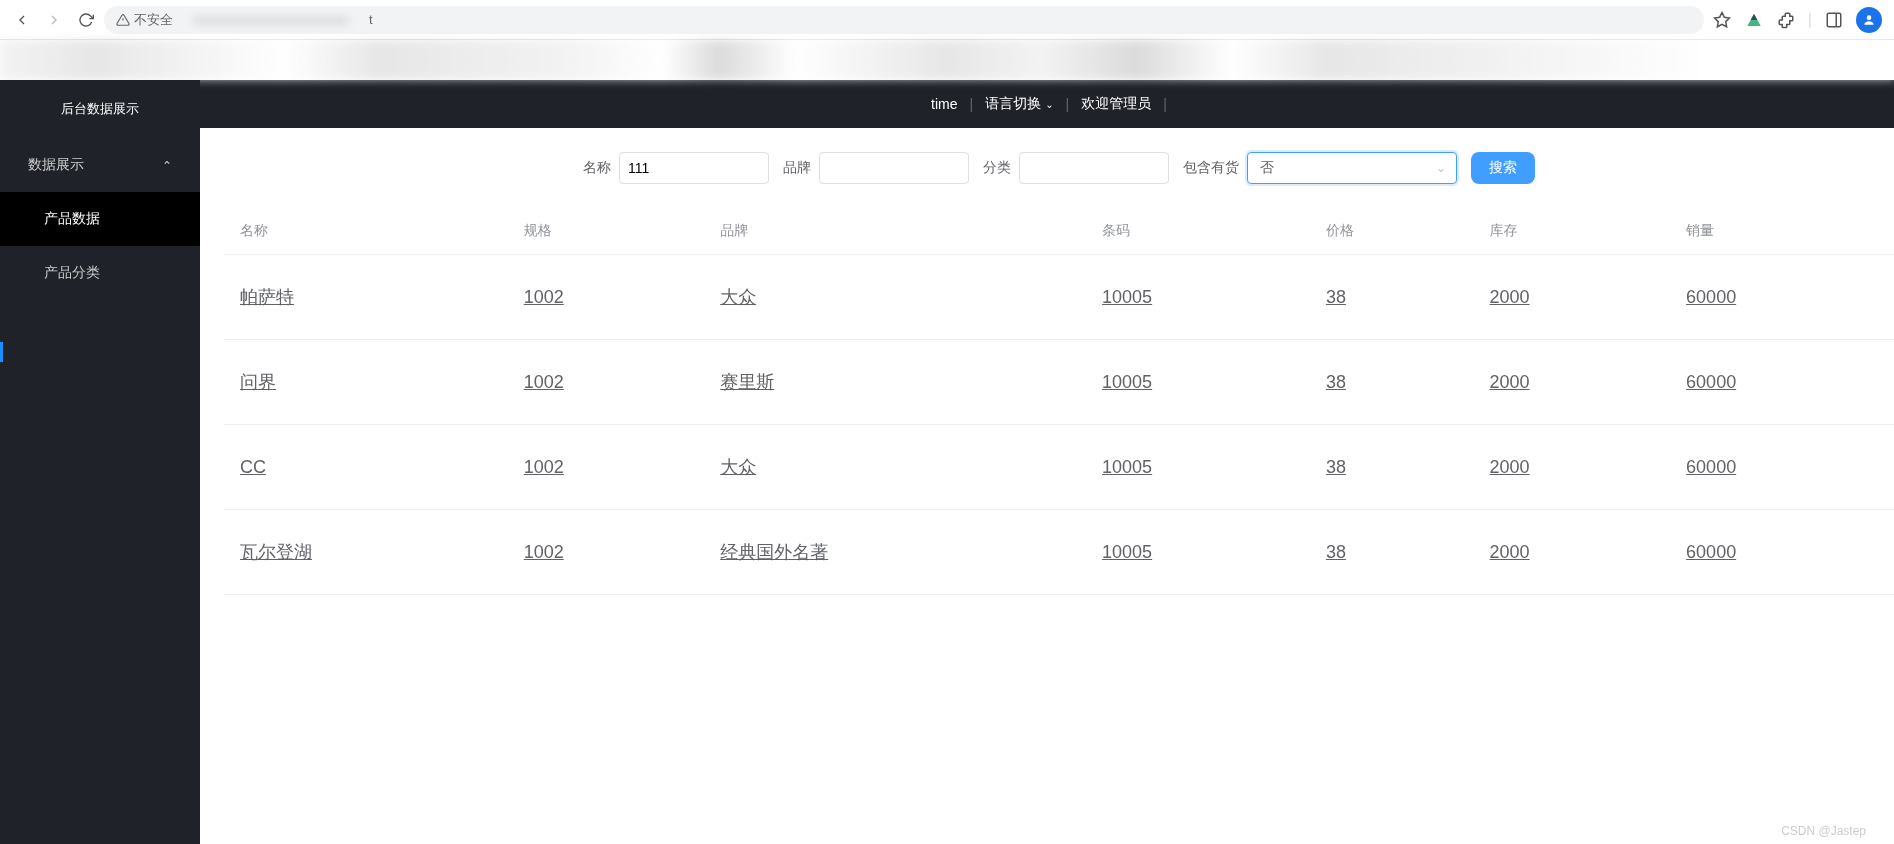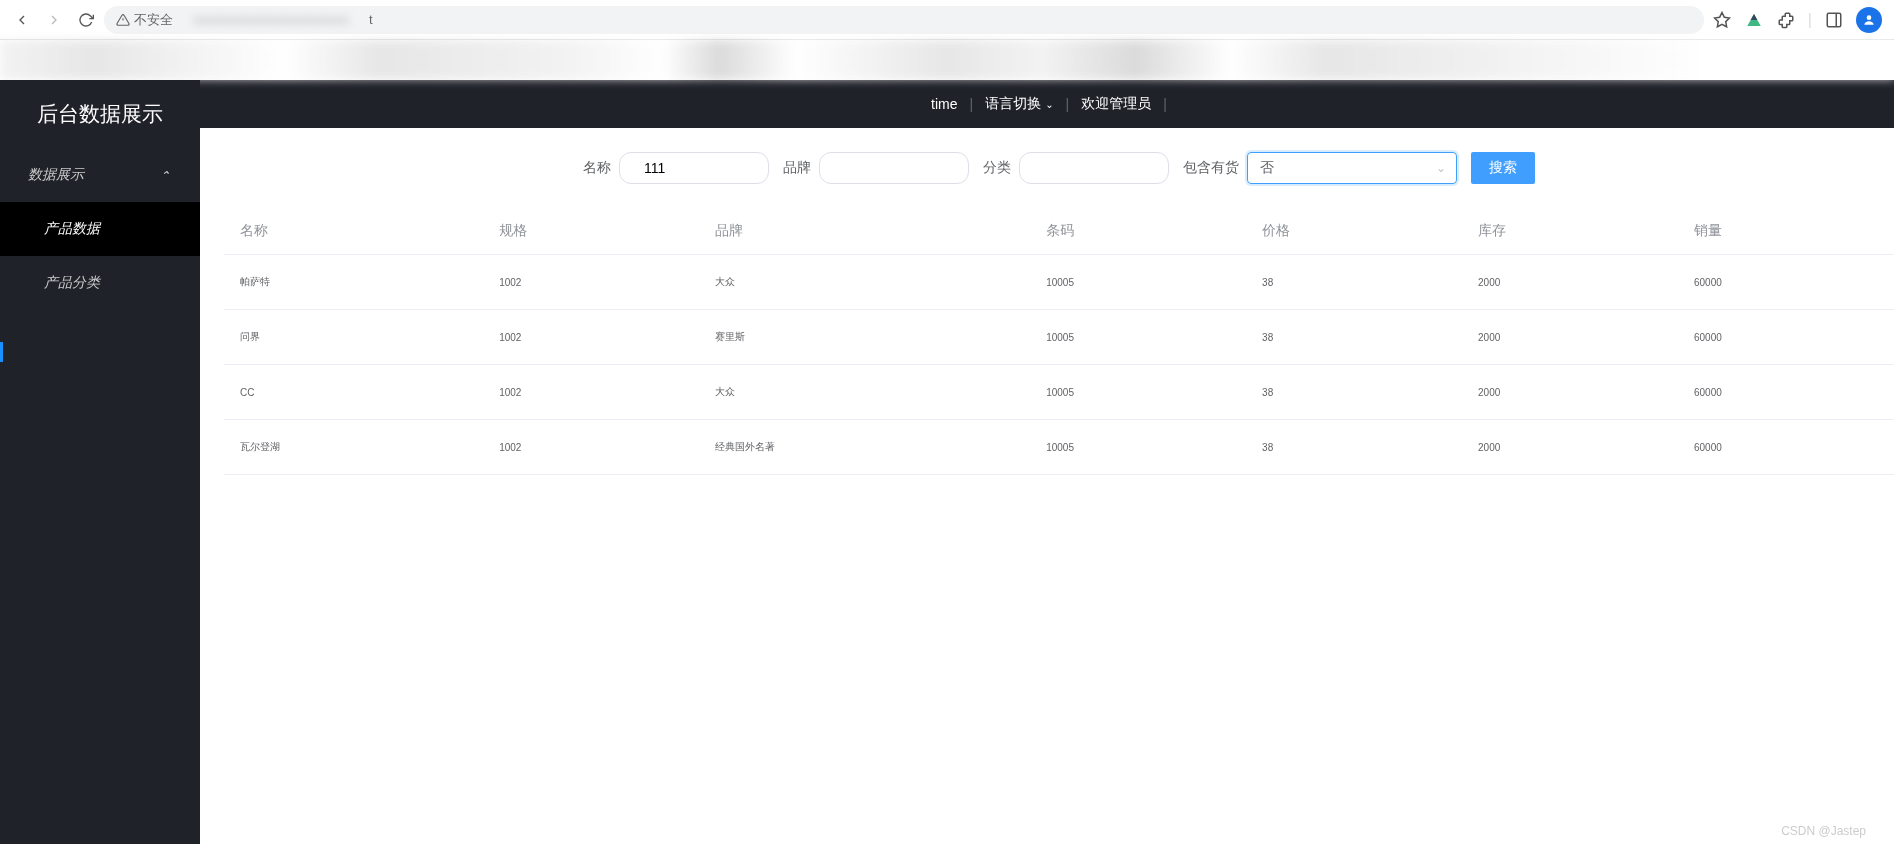--- a/index.html
+++ b/index.html
@@ -13,47 +13,47 @@
     .url-bar .insecure { display: flex; align-items: center; gap: 4px; }
     .browser-right { display: flex; gap: 12px; align-items: center; margin-left: auto; }
     .browser-icon { width: 20px; height: 20px; display: flex; align-items: center; justify-content: center; cursor: pointer; color: #555; }
     .vue-icon { color: #41b883; font-weight: bold; }
     .avatar-circle { width: 26px; height: 26px; border-radius: 50%; background: #1a73e8; color: #fff; display: flex; align-items: center; justify-content: center; font-size: 12px; }
     .blur-bar { height: 40px; background: linear-gradient(90deg, #eee 0%, #ddd 5%, #eee 10%, #fff 15%, #ddd 20%, #eee 30%, #fff 35%, #ccc 38%, #fff 42%, #ddd 50%, #eee 55%, #ccc 60%, #fff 65%, #ddd 70%, #eee 80%, #fff 90%); filter: blur(4px); opacity: 0.7; }
     
     
     .app { display: flex; height: calc(100vh - 80px); }
     .sidebar { width: 200px; background: #20222a; color: #ccc; overflow-y: auto; position: relative; }
-    .sidebar-title { padding: 20px 0; text-align: center; font-size: 21px; color: #fff; }
-    .sidebar-item { padding: 18px 28px; font-size: 14px; display: flex; align-items: center; justify-content: space-between; cursor: pointer; font-style: italic; }
+    .sidebar-title { padding: 20px 0; text-align: center; font-size: 13px; color: #fff; }
+    .sidebar-item { padding: 18px 28px; font-size: 14px; display: flex; align-items: center; justify-content: space-between; cursor: pointer; }
     .sidebar-item.active { background: #000; color: #fff; }
     .sidebar-sub { padding-left: 44px; }
     .sidebar-indicator { position: absolute; left: 0; top: 262px; width: 3px; height: 20px; background: #1890ff; }
     .chevron { font-size: 12px; transform: rotate(180deg); }
     
     .main { flex: 1; display: flex; flex-direction: column; background: #fff; }
     .header { height: 48px; background: #20222a; display: flex; align-items: center; justify-content: center; padding: 0 24px; color: #fff; font-size: 14px; gap: 8px; }
     .header-link { padding: 0 4px; cursor: pointer; display: flex; align-items: center; gap: 4px; }
     .header-sep { color: #666; }
     .small-chev { font-size: 10px; }
     
     .content { flex: 1; padding: 0; overflow-y: auto; background: #fff; margin-left: 24px; }
     .search-bar { display: flex; align-items: center; justify-content: center; gap: 14px; padding: 24px 40px; flex-wrap: wrap; }
     .search-item { display: flex; align-items: center; gap: 8px; }
     .search-label { font-size: 14px; color: #606266; }
-    .search-input { height: 32px; border: 1px solid #dcdfe6; border-radius: 12px; padding: 0 24px; font-size: 14px; width: 150px; outline: none; }
+    .search-input { height: 32px; border: 1px solid #dcdfe6; border-radius: 4px; padding: 0 8px; font-size: 14px; width: 150px; outline: none; }
     .search-select { height: 32px; border: 1px solid #409eff; border-radius: 4px; padding: 0 28px 0 12px; font-size: 14px; width: 210px; color: #606266; display: flex; align-items: center; justify-content: space-between; cursor: pointer; position: relative; box-shadow: 0 0 0 2px rgba(64,158,255,0.2); }
     .search-select .sel-chev { position: absolute; right: 10px; font-size: 12px; color: #c0c4cc; }
-    .search-btn { height: 32px; padding: 0 18px; background: #409eff; color: #fff; border: none; border-radius: 2px; font-size: 14px; cursor: pointer; }
+    .search-btn { height: 32px; padding: 0 18px; background: #409eff; color: #fff; border: none; border-radius: 8px; font-size: 14px; cursor: pointer; }
     
     .table-wrap { padding: 0 0px; }
     .table-title { text-align: center; padding: 18px 0; font-size: 15px; background: #ebeef5; color: #606266; border-top: 1px solid #ebeef5; }
     table { width: 100%; border-collapse: collapse; }
     th { text-align: left; padding: 14px 16px; font-size: 14px; color: #909399; font-weight: 500; border-bottom: 1px solid #ebeef5; background: #fff; }
-    td { padding: 20px 16px; font-size: 10px; color: #606266; border-bottom: 1px solid #ebeef5; }
+    td { padding: 30px 16px; font-size: 18px; color: #606266; border-bottom: 1px solid #ebeef5; text-decoration: underline; }
     
     .watermark { position: fixed; bottom: 6px; right: 28px; font-size: 12px; color: #ccc; }
   </style>
 </head>
 <body>
 
 <div class="browser-bar">
   <div class="browser-nav">
     <div class="browser-nav-btn">
       <svg width="16" height="16" viewBox="0 0 24 24" fill="none" stroke="currentColor" stroke-width="2">

